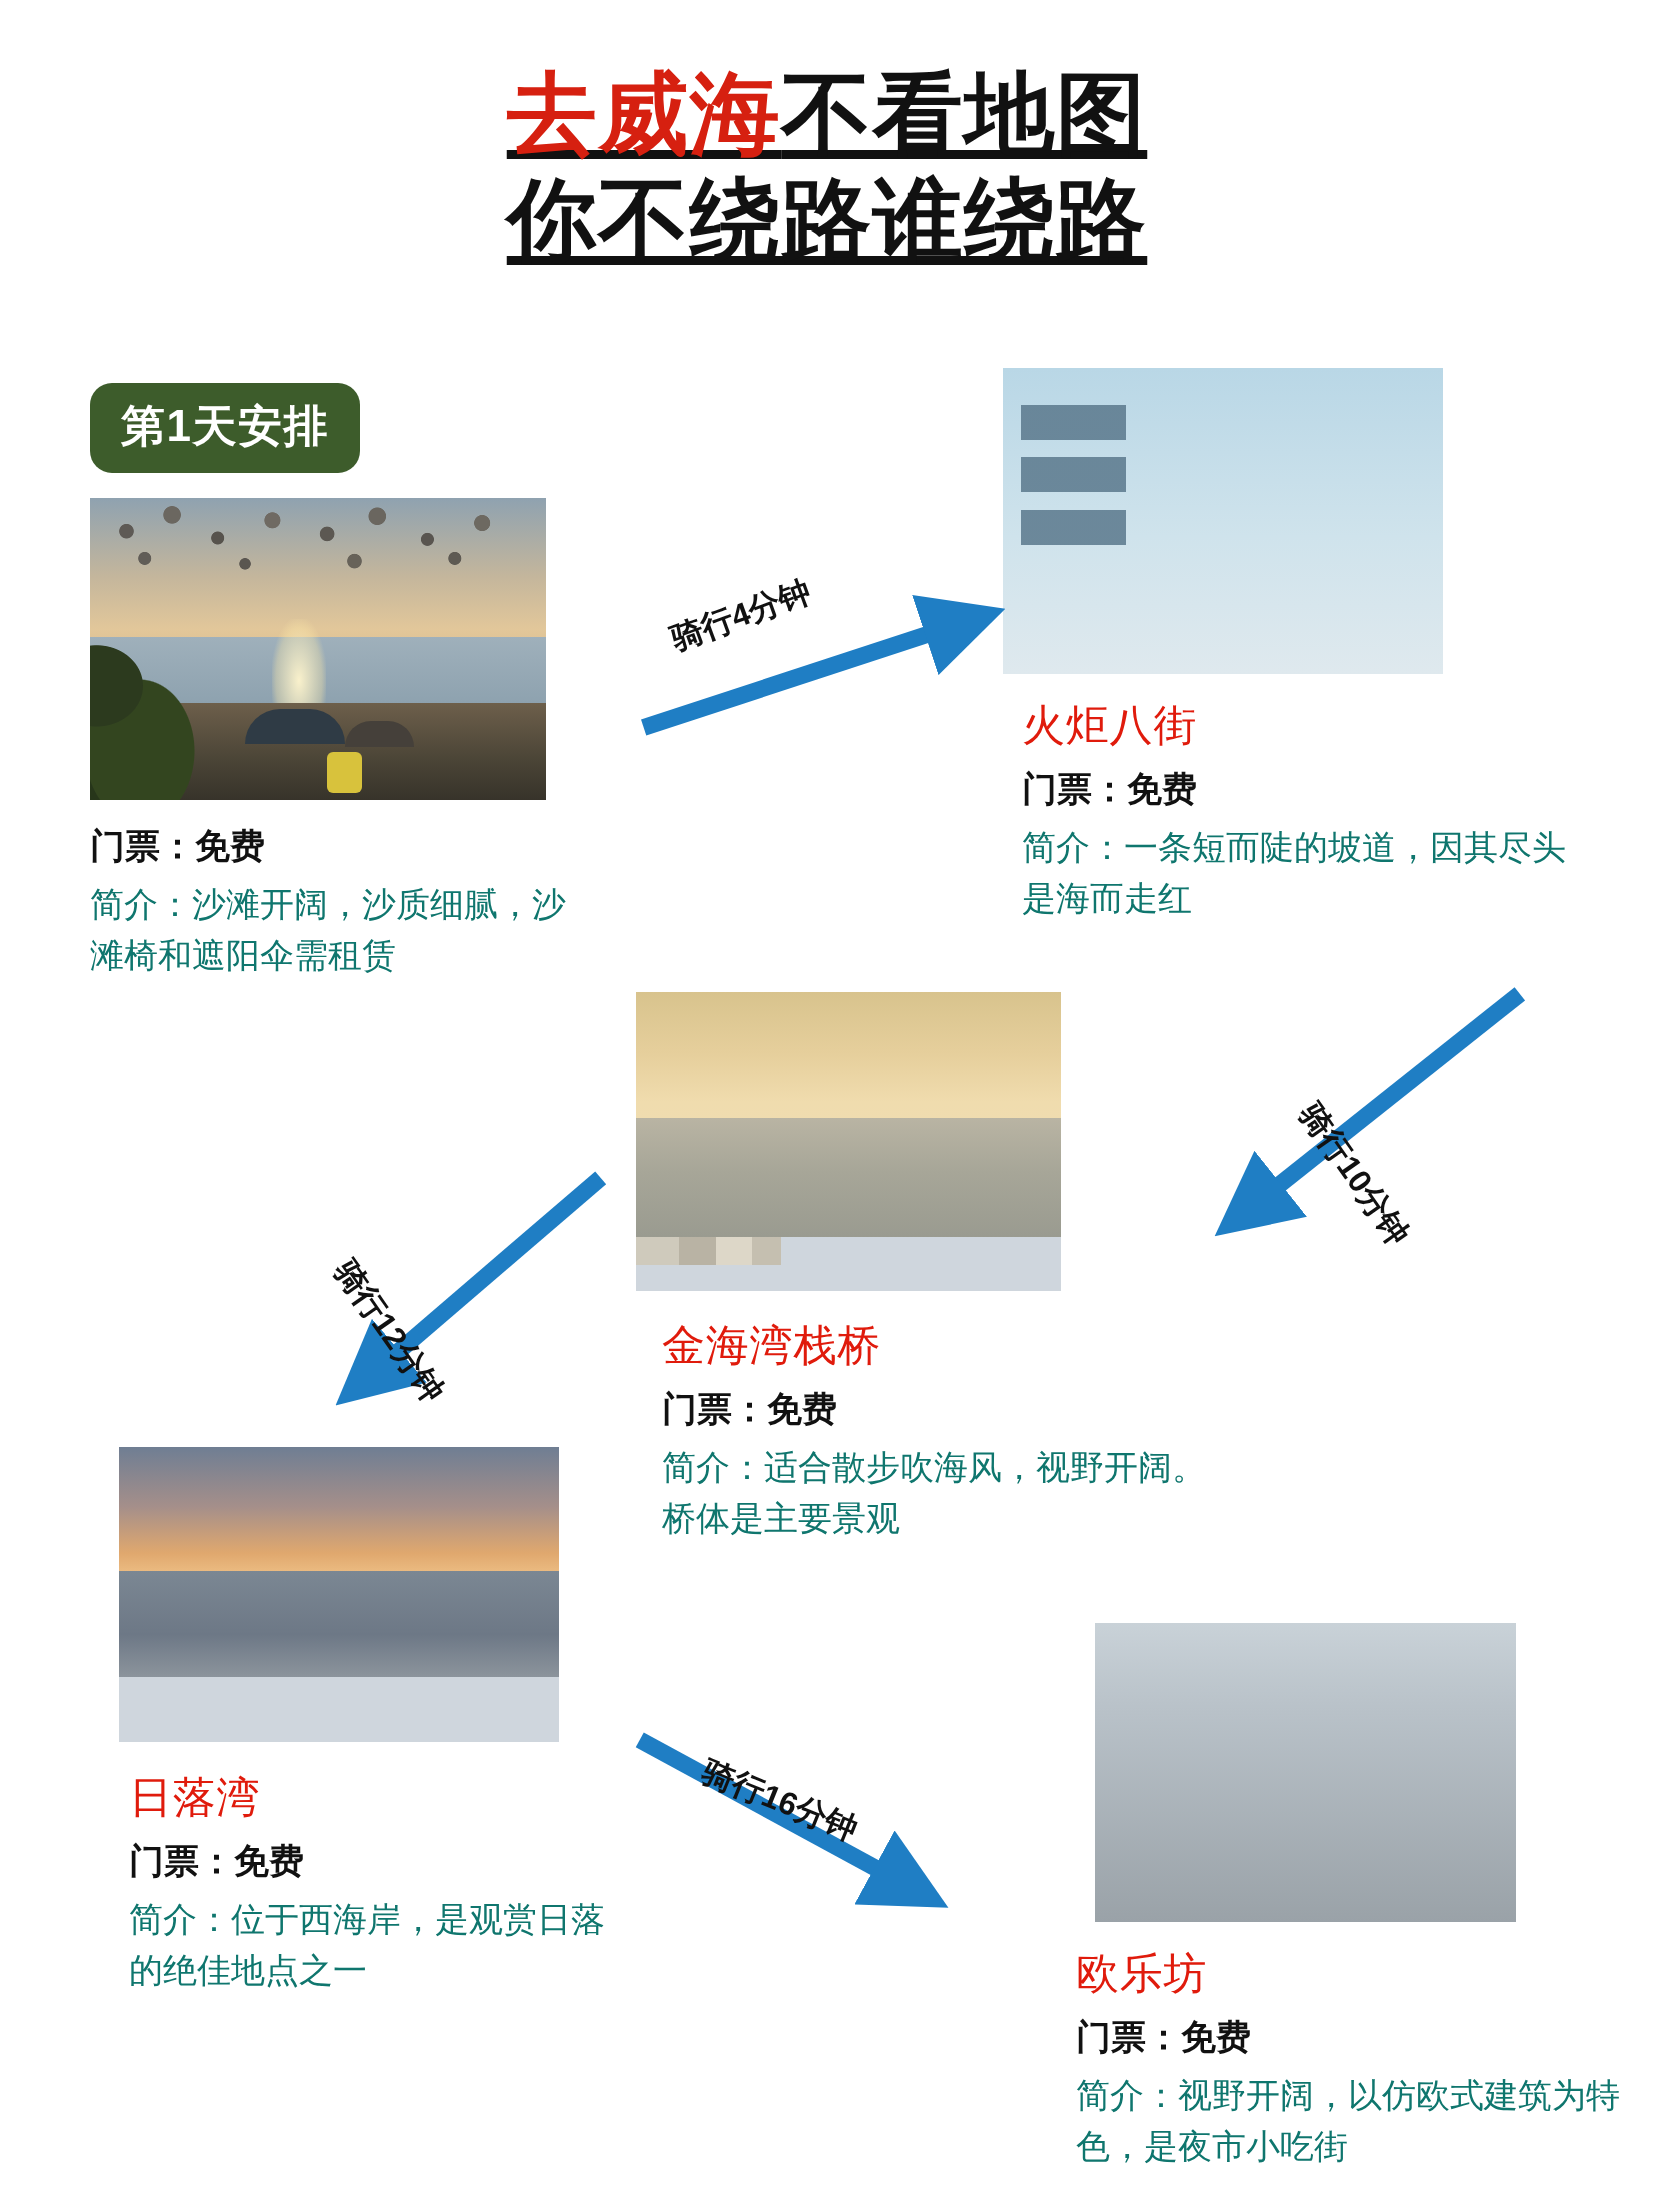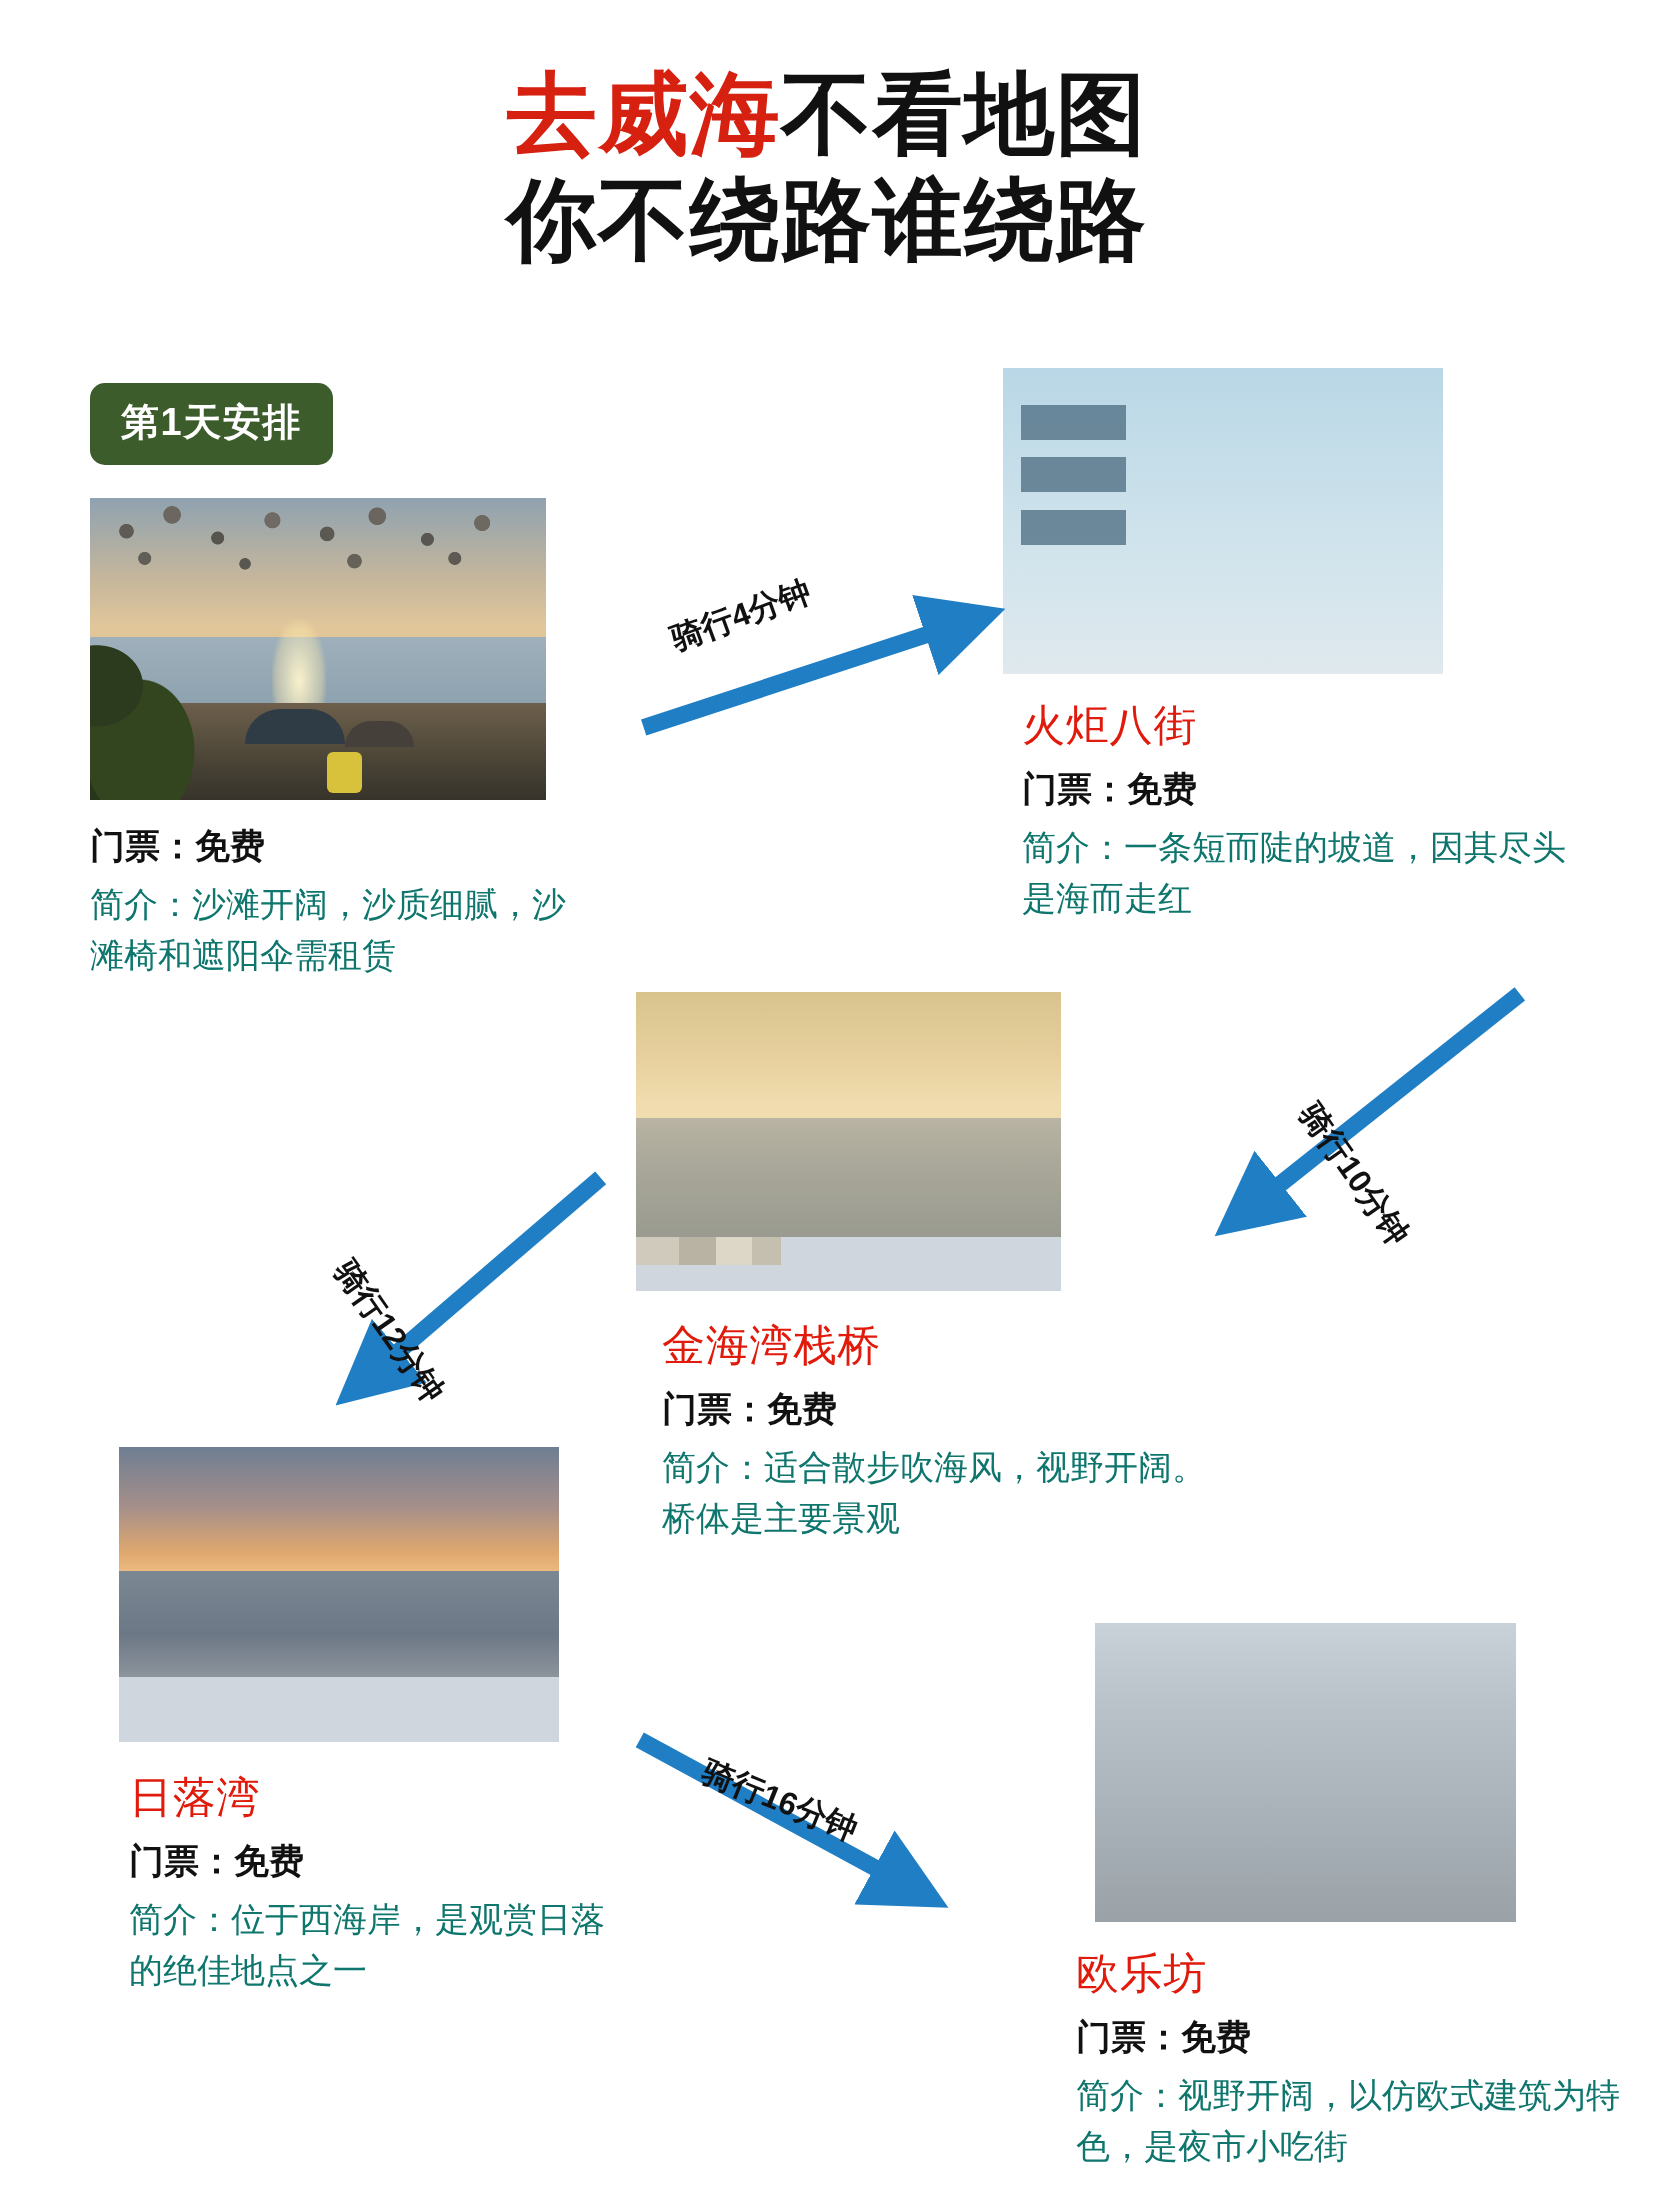--- a/index.html
+++ b/index.html
@@ -28,36 +28,37 @@
     width: 100%;
     text-align: center;
     line-height: 1.18;
   }
   .title-line {
     font-size: 90px;
     font-weight: bold;
     letter-spacing: 1.5px;
     color: #111111;
     white-space: nowrap;
+    text-decoration: underline;
   }
   .title-red {
     color: #d62010;
   }
 
   
   .day-badge {
     position: absolute;
     left: 90px;
     top: 383px;
     background: #3d5c2b;
     color: #ffffff;
-    font-size: 38px;
+    font-size: 44px;
     font-weight: bold;
     padding: 13.8px 31px 17px 31px;
-    border-radius: 15px;
+    border-radius: 22px;
     letter-spacing: 1.5px;
   }
 
   
   .photo {
     position: absolute;
     overflow: hidden;
     background: #cfd6dd;
   }
   .photo .sky, .photo .sea, .photo .land, .photo .sun, .photo .obj {

